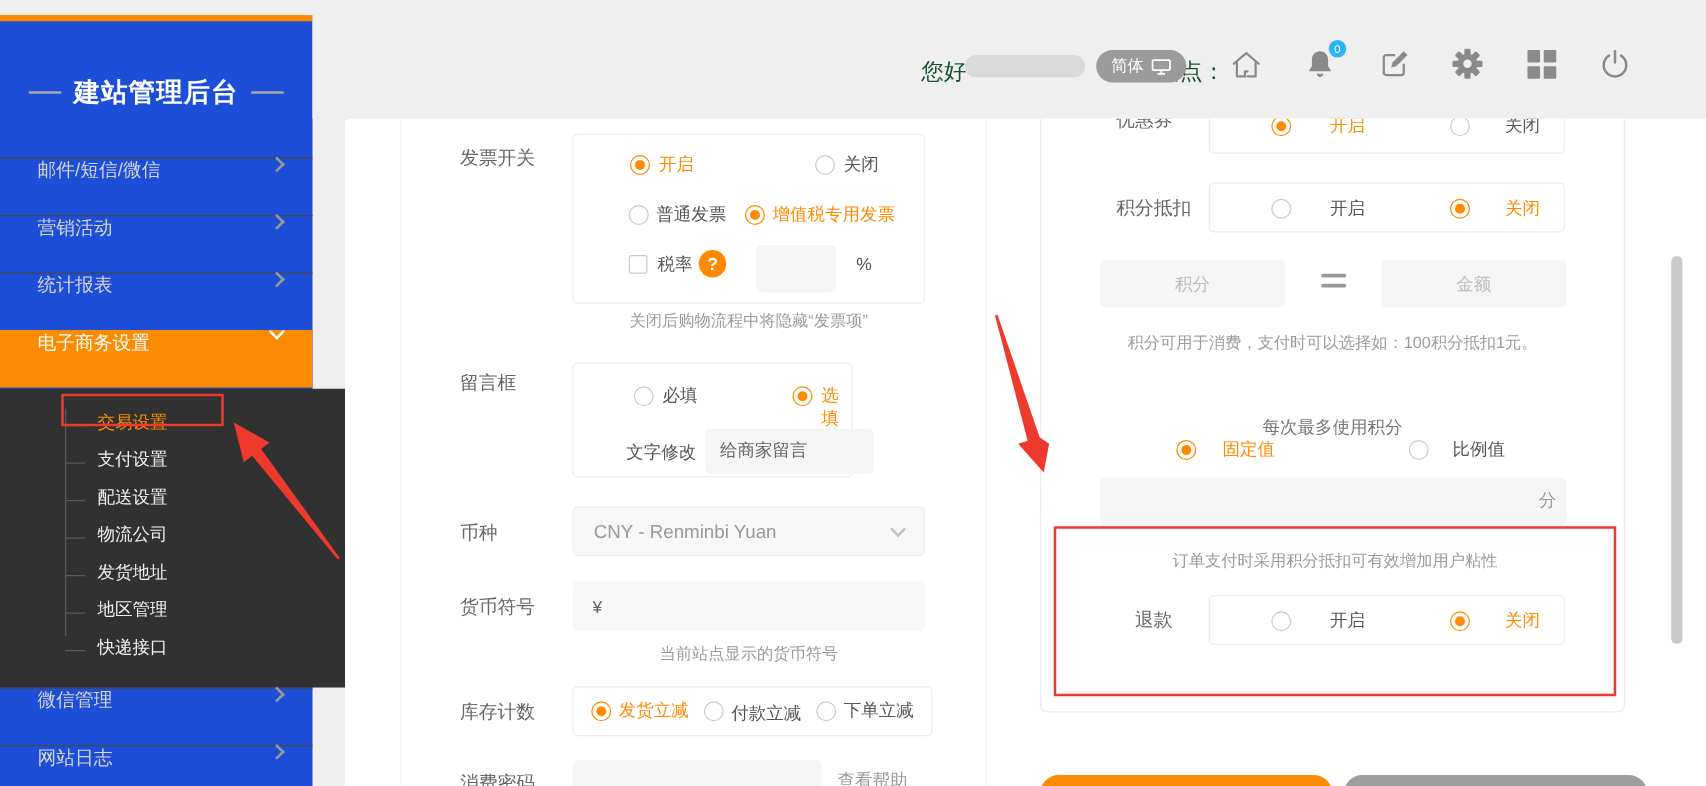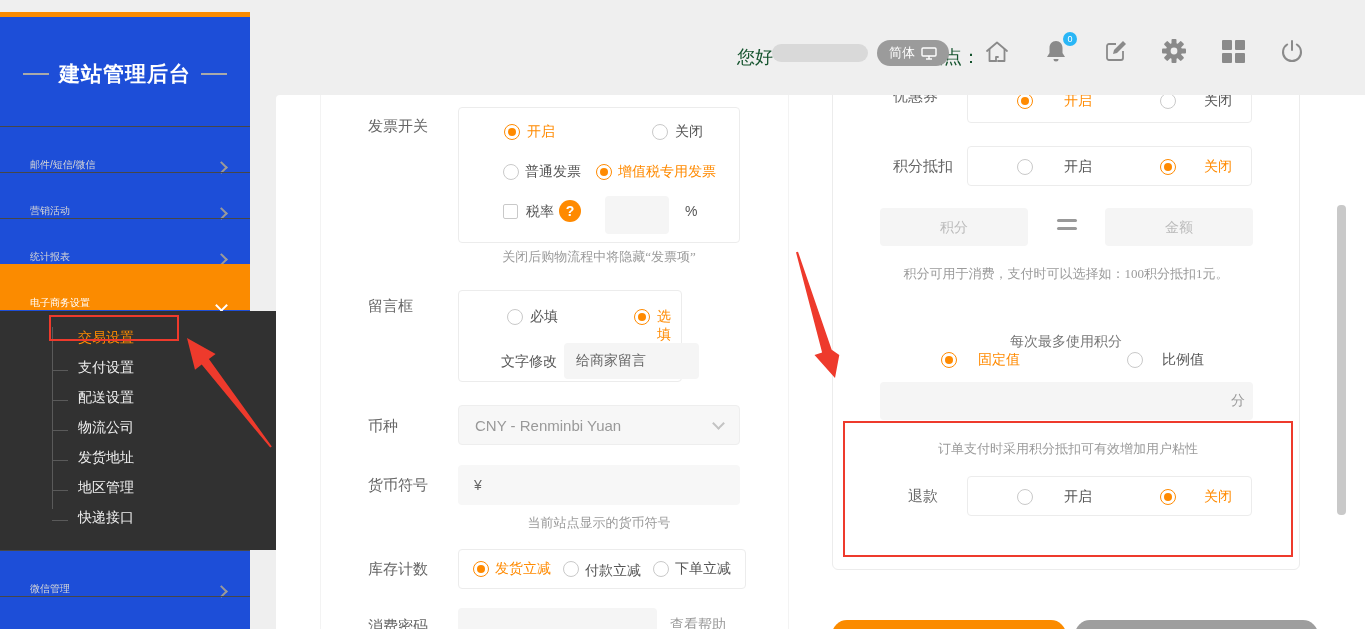--- a/index.html
+++ b/index.html
@@ -6,21 +6,21 @@
   html,body { width:1365px; height:629px; overflow:hidden; background:#efefef;
     font-family:"Liberation Sans","DejaVu Sans",sans-serif; }
 
   
   #sidebar { position:absolute; left:0; top:12px; width:250px; height:629px; background:#1d4ed8; }
   #sidebar .topstrip { position:absolute; left:0; top:0; width:250px; height:5px; background:#fb8b00; }
   .brand { position:absolute; left:0; top:48px; width:250px; display:flex; align-items:center; justify-content:center; gap:10px; }
   .brand .dash { width:26px; height:2px; background:#a9a9a9; }
   .brand .t { color:#fff; font-size:21px; font-weight:bold; letter-spacing:1px; }
   .navitem { position:absolute; left:0; width:250px; height:46px; border-top:1px solid #474747;
-    color:#d6d6d6; font-size:10px; display:flex; align-items:flex-end; padding:0 24px 0 30px; cursor:pointer; }
+    color:#d6d6d6; font-size:15px; display:flex; align-items:flex-start; padding:0 24px 0 30px; cursor:pointer; }
   .navitem .lbl { flex:1; }
   .chev { width:9px; height:9px; border-right:2px solid #9a9a9a; border-bottom:2px solid #9a9a9a; display:inline-block; }
   .chev.right { transform:rotate(-45deg); }
   .chev.down  { transform:rotate(45deg); border-color:#fff; margin-top:-4px; }
   .navitem.active { background:#fb8b00; color:#fff; border-top-color:#fb8b00; }
   #submenu { position:absolute; left:0; top:299px; width:282px; height:239px; background:#313131; }
   .treeline { position:absolute; left:52px; top:16px; width:1px; height:182px; background:#5a5a5a; }
   .subitem { position:absolute; left:78px; width:160px; height:22px; color:#efefef; font-size:14px; cursor:pointer; }
   .subitem::before { content:""; position:absolute; left:-26px; top:11px; width:16px; height:1px; background:#5a5a5a; }
   .subitem.active { color:#fb8b00; }
@@ -35,21 +35,21 @@
   .badge { position:absolute; right:-6px; top:-6px; width:14px; height:14px; border-radius:50%; background:#29b6f6;
     color:#fff; font-size:9px; display:flex; align-items:center; justify-content:center; }
   .gridicon { display:grid; grid-template-columns:10px 10px; grid-template-rows:10px 10px; gap:3px; padding:2px; }
   .gridicon span { background:#8a8a8a; border-radius:1px; }
 
   
   #main { position:absolute; left:276px; top:95px; width:1089px; height:534px; background:#fff; border-radius:4px 0 0 0; overflow:hidden; }
   .vline { position:absolute; top:0; width:1px; height:534px; background:#f3f3f3; }
   .flabel { position:absolute; font-size:15px; color:#666; }
   .groupbox { position:absolute; border:1px solid #ececec; border-radius:4px; background:#fff; }
-  .hint { position:absolute; font-size:13px; color:#9b9b9b; text-align:center;font-family:Liberation Serif, serif; }
+  .hint { position:absolute; font-size:13px; color:#9b9b9b; text-align:center; }
   .radio { position:absolute; width:16px; height:16px; border:1px solid #c9c9c9; border-radius:50%; background:#fff; }
   .radio.on { border-color:#ff8a00; }
   .radio.on::after { content:""; position:absolute; left:3px; top:3px; width:8px; height:8px; border-radius:50%; background:#ff8a00; }
   .rlbl { position:absolute; font-size:14px; color:#555; }
   .rlbl.sel { color:#ff8a00; }
   .checkbox { position:absolute; width:15px; height:15px; border:1px solid #c9c9c9; border-radius:2px; background:#fff; }
   .ginput { position:absolute; background:#f5f5f5; border:none; border-radius:4px; font-size:14px; color:#666; outline:none;
     font-family:"Liberation Sans","DejaVu Sans",sans-serif; }
   .ginput::placeholder { color:#bbb; }
   .qicon { position:absolute; width:22px; height:22px; border-radius:50%; background:#ff8a00; color:#fff;

